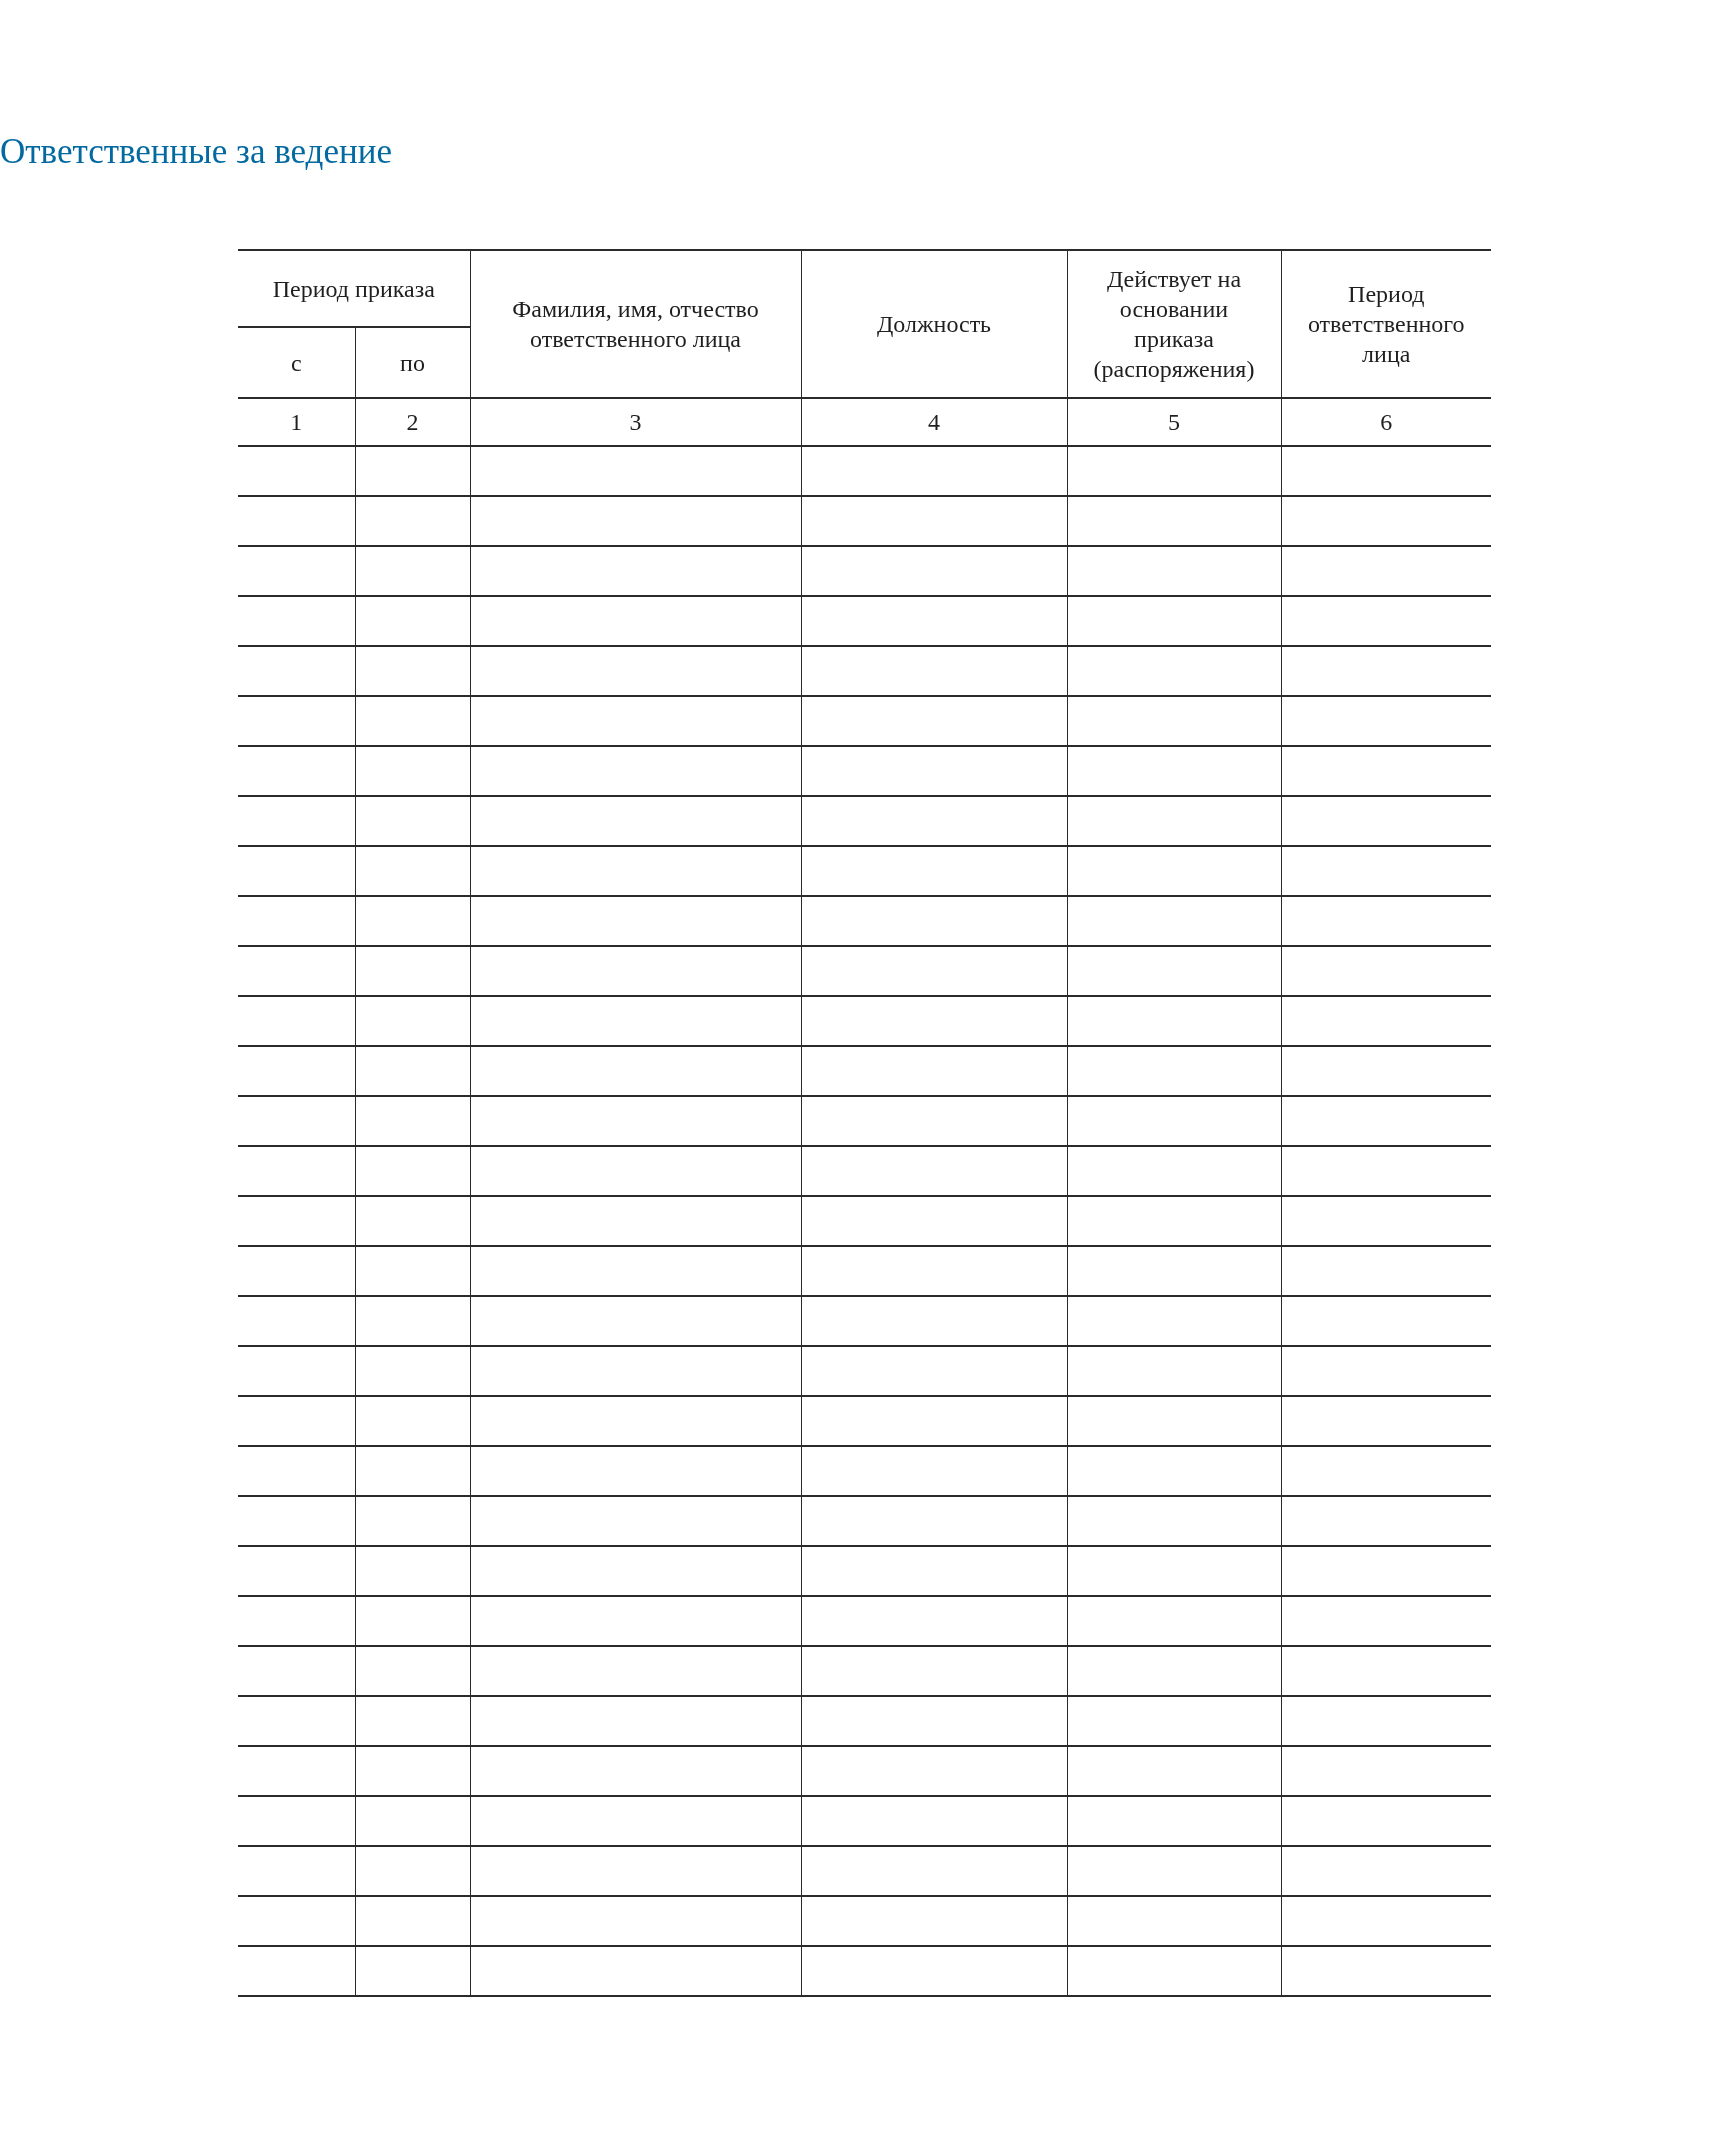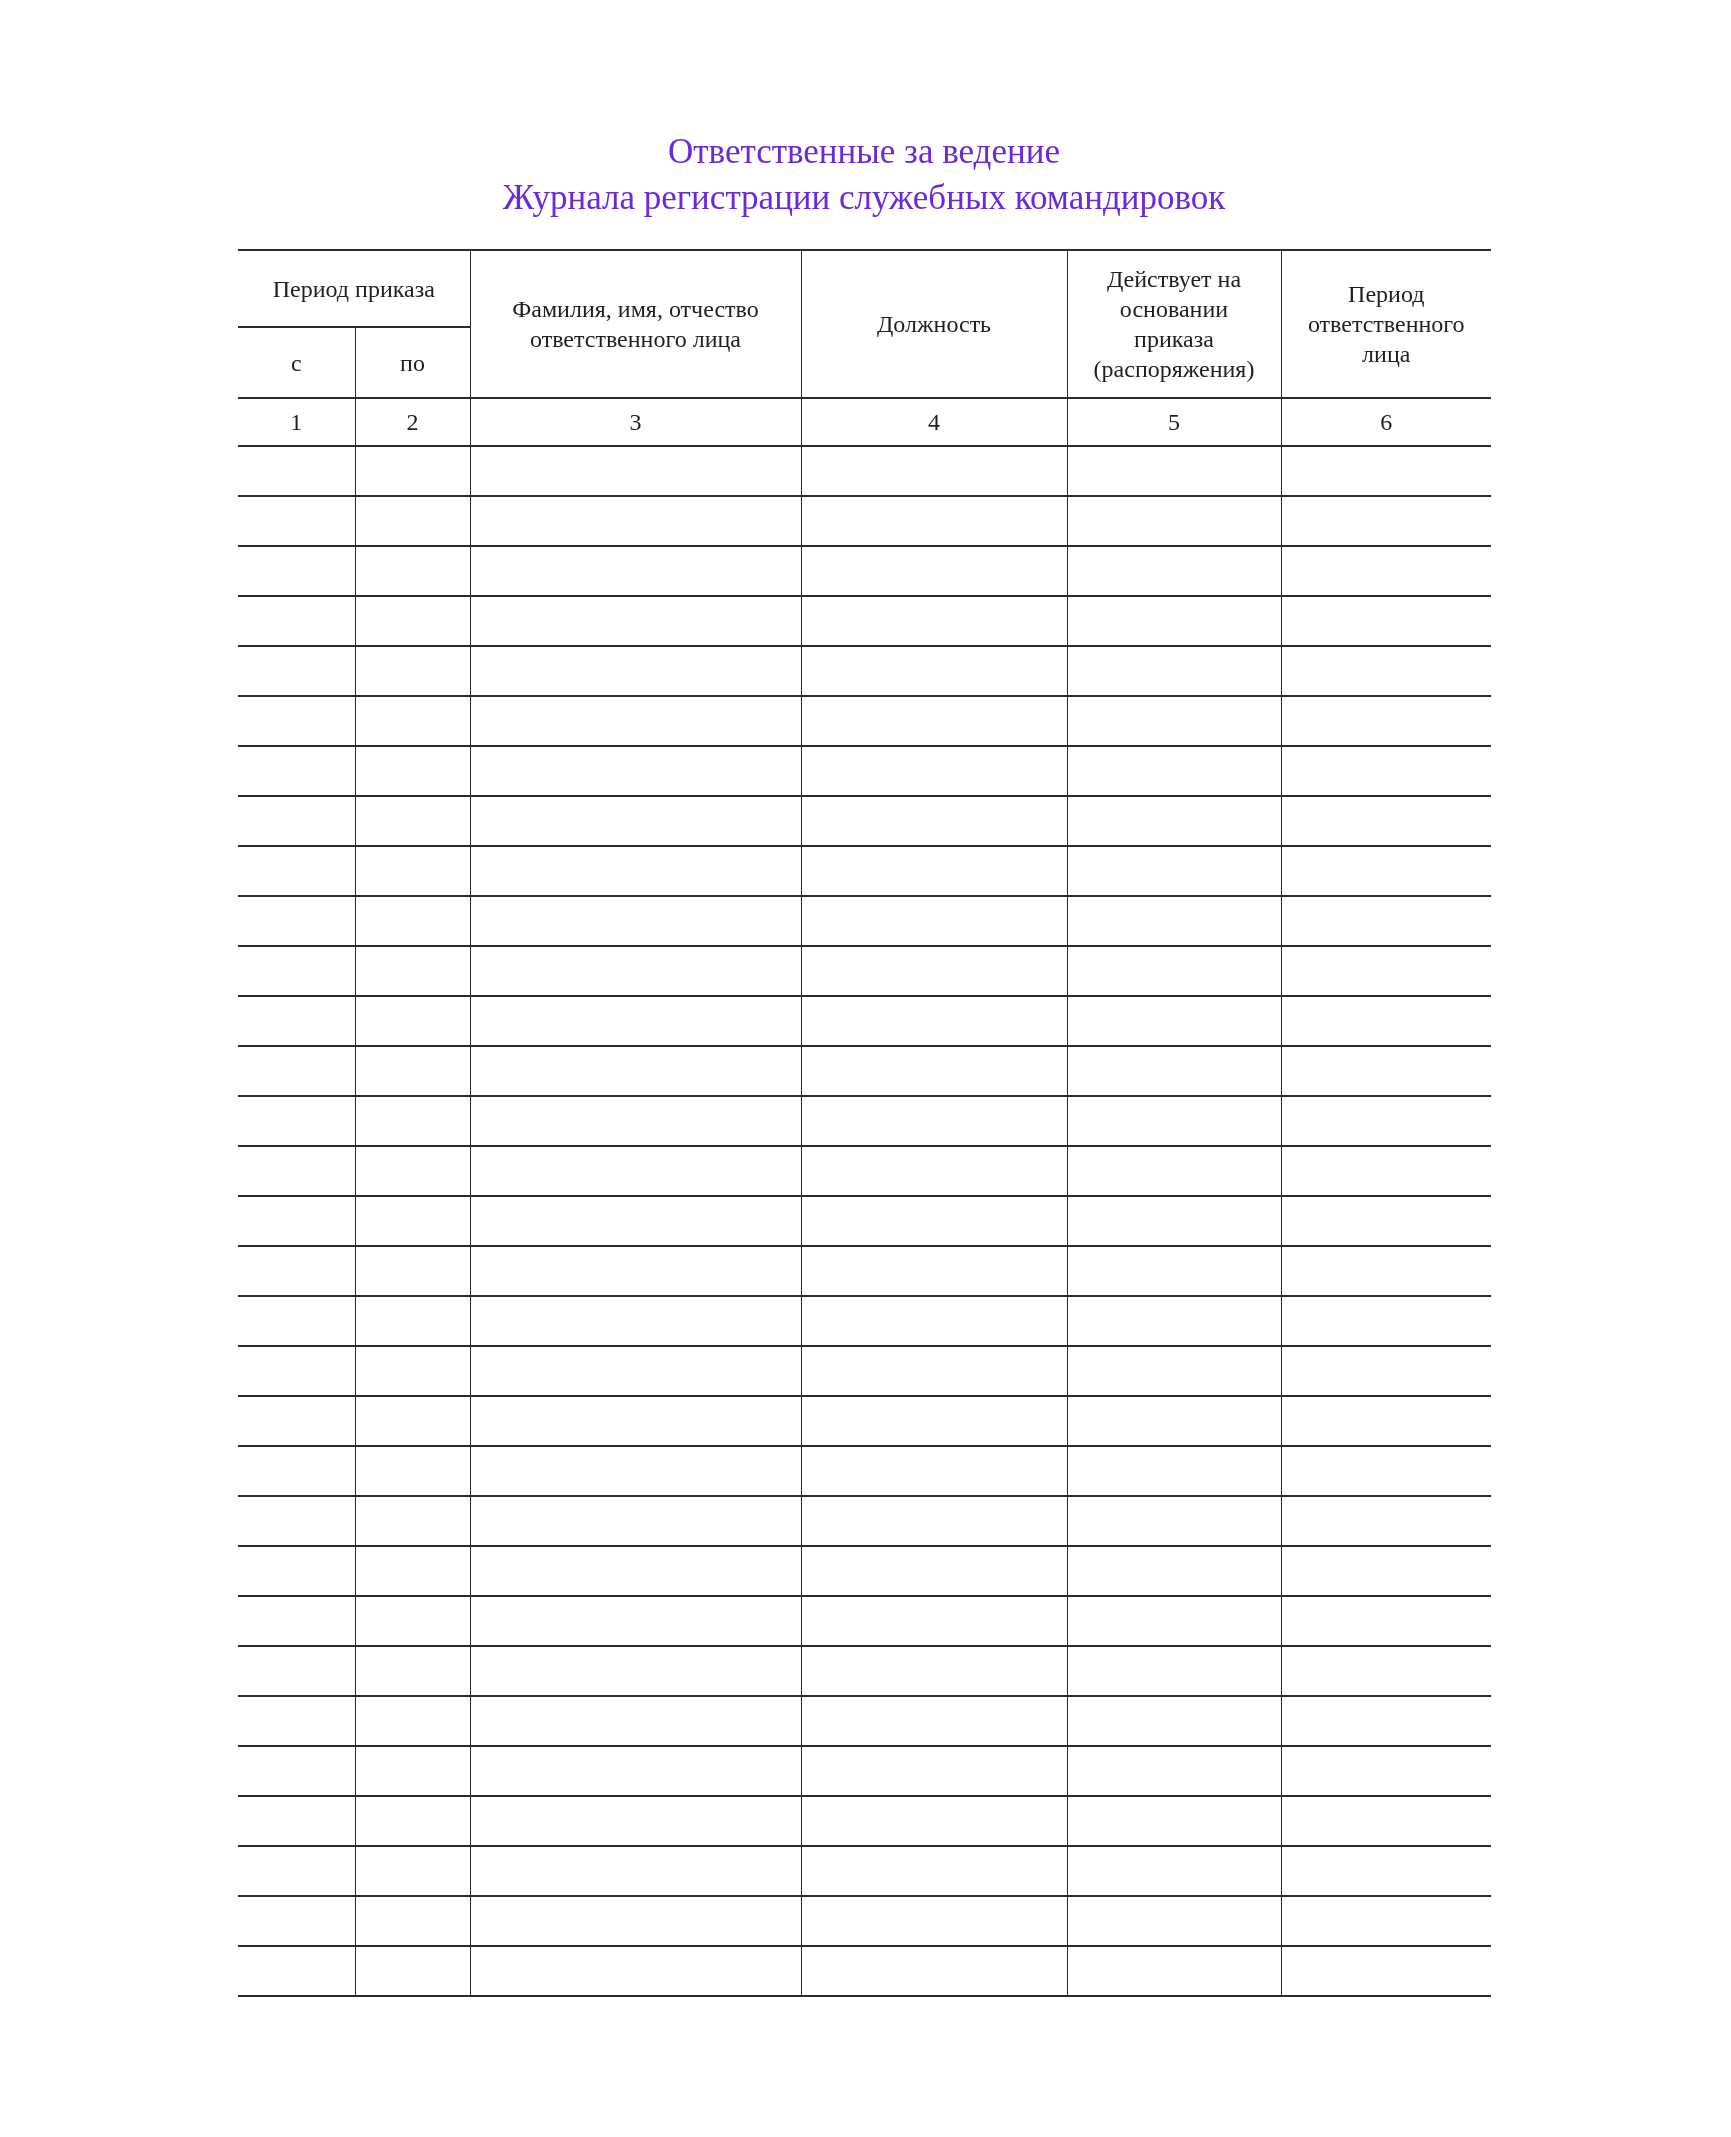--- a/index.html
+++ b/index.html
@@ -14,24 +14,23 @@
     background: #ffffff;
     font-family: "Liberation Serif", "DejaVu Serif", serif;
     color: #1f1f1f;
     overflow: hidden;
   }
   .doc-title {
     position: absolute;
     top: 129px;
     left: 0;
     width: 1728px;
-    text-align: center;
     font-size: 35px;
     line-height: 46px;
-    color: #6d28d9;
+    color: #0369a1;
     white-space: pre-line;
   }
   table.journal {
     position: absolute;
     left: 238px;
     top: 249px;
     width: 1253px;
     border-collapse: collapse;
     table-layout: fixed;
   }
@@ -60,21 +59,21 @@
 
   th.multiline { white-space: pre-line; }
 
   tr.data-row td { padding: 0; }
 </style>
 </head>
 <body>
 
 <div class="page">
 
-  <div class="doc-title"><span>Ответственные за ведение</span><br><span>Журнала регистрации служебных командировок</span></div>
+  <div class="doc-title"><span>Ответственные за ведение</span><br></div>
 
   <table class="journal">
     <colgroup>
       <col style="width:117px">
       <col style="width:115px">
       <col style="width:331px">
       <col style="width:266px">
       <col style="width:214px">
       <col style="width:210px">
     </colgroup>

